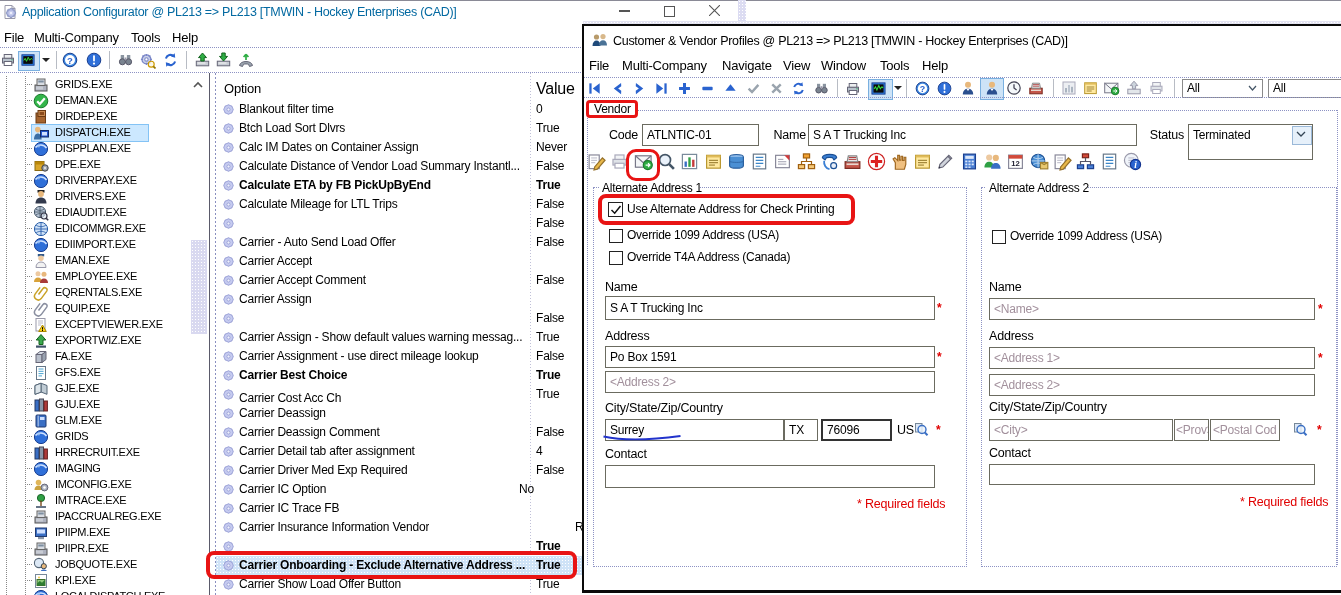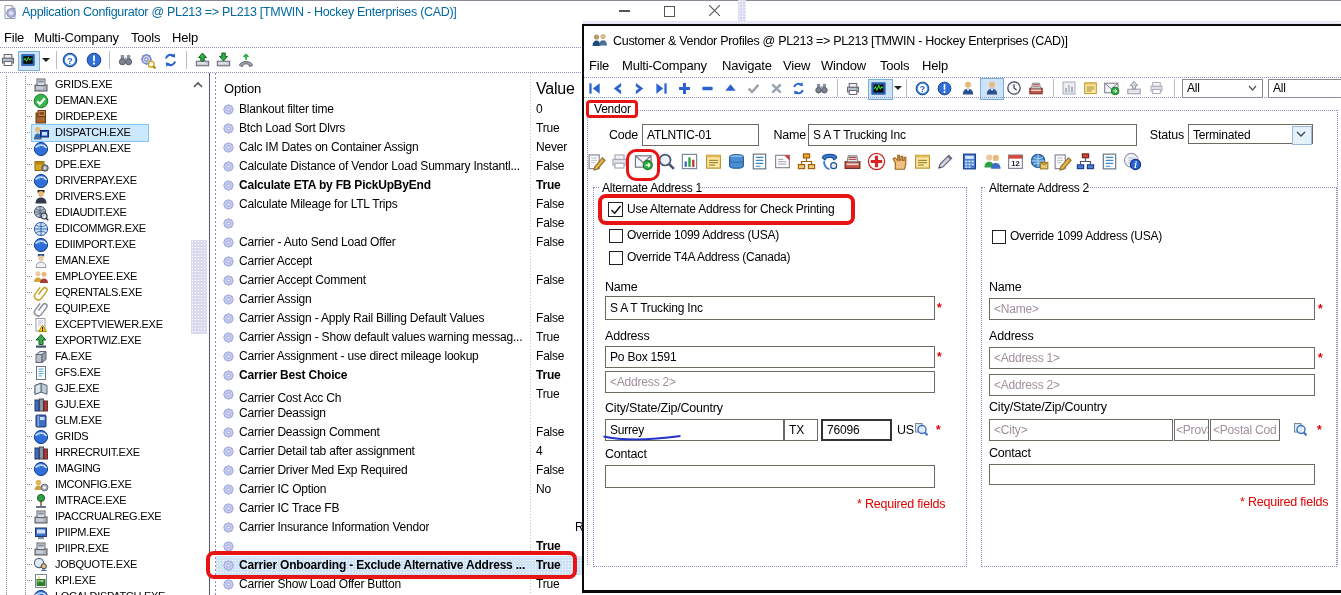--- a/index.html
+++ b/index.html
@@ -427,21 +427,20 @@
       <circle cx="8" cy="8" r="4.6" fill="#c6cbf0"></circle>
       <circle cx="8" cy="8" r="1.9" fill="#eef0fc" stroke="#8890cc" stroke-width=".8"></circle>
     </svg>
 <div class="t" style="left:239px;top:292.0px;font-size:12px;max-width:288px;overflow:hidden">Carrier Assign</div>
 <svg class="a" style="left:222px;top:312.0px" width="13" height="13" viewBox="0 0 16 16">
       <rect x="3.1" y="3.1" width="9.8" height="9.8" rx="2.2" fill="#b4bae6" stroke="#8890cc" stroke-width=".6"></rect>
       <rect x="3.1" y="3.1" width="9.8" height="9.8" rx="2.2" fill="#b4bae6" stroke="#8890cc" stroke-width=".6" transform="rotate(45 8 8)"></rect>
       <circle cx="8" cy="8" r="4.6" fill="#c6cbf0"></circle>
       <circle cx="8" cy="8" r="1.9" fill="#eef0fc" stroke="#8890cc" stroke-width=".8"></circle>
     </svg>
-<div class="t" style="left:239px;top:311.0px;font-size:12px;max-width:288px;overflow:hidden">Carrier Assign - Apply Rail Billing Default Values</div>
 <div class="t" style="left:536px;top:311.0px;font-size:12px;">False</div>
 <svg class="a" style="left:222px;top:331.0px" width="13" height="13" viewBox="0 0 16 16">
       <rect x="3.1" y="3.1" width="9.8" height="9.8" rx="2.2" fill="#b4bae6" stroke="#8890cc" stroke-width=".6"></rect>
       <rect x="3.1" y="3.1" width="9.8" height="9.8" rx="2.2" fill="#b4bae6" stroke="#8890cc" stroke-width=".6" transform="rotate(45 8 8)"></rect>
       <circle cx="8" cy="8" r="4.6" fill="#c6cbf0"></circle>
       <circle cx="8" cy="8" r="1.9" fill="#eef0fc" stroke="#8890cc" stroke-width=".8"></circle>
     </svg>
 <div class="t" style="left:239px;top:330.0px;font-size:12px;max-width:288px;overflow:hidden">Carrier Assign - Show default values warning messag...</div>
 <div class="t" style="left:536px;top:330.0px;font-size:12px;">True</div>
 <svg class="a" style="left:222px;top:350.0px" width="13" height="13" viewBox="0 0 16 16">
@@ -499,21 +498,21 @@
     </svg>
 <div class="t" style="left:239px;top:463.0px;font-size:12px;max-width:288px;overflow:hidden">Carrier Driver Med Exp Required</div>
 <div class="t" style="left:536px;top:463.0px;font-size:12px;">False</div>
 <svg class="a" style="left:222px;top:483.0px" width="13" height="13" viewBox="0 0 16 16">
       <rect x="3.1" y="3.1" width="9.8" height="9.8" rx="2.2" fill="#b4bae6" stroke="#8890cc" stroke-width=".6"></rect>
       <rect x="3.1" y="3.1" width="9.8" height="9.8" rx="2.2" fill="#b4bae6" stroke="#8890cc" stroke-width=".6" transform="rotate(45 8 8)"></rect>
       <circle cx="8" cy="8" r="4.6" fill="#c6cbf0"></circle>
       <circle cx="8" cy="8" r="1.9" fill="#eef0fc" stroke="#8890cc" stroke-width=".8"></circle>
     </svg>
 <div class="t" style="left:239px;top:482.0px;font-size:12px;max-width:288px;overflow:hidden">Carrier IC Option</div>
-<div class="t" style="left:536px;top:482.0px;font-size:12px;">No</div>
+<div class="t" style="left:519px;top:482.0px;font-size:12px;">No</div>
 <svg class="a" style="left:222px;top:502.0px" width="13" height="13" viewBox="0 0 16 16">
       <rect x="3.1" y="3.1" width="9.8" height="9.8" rx="2.2" fill="#b4bae6" stroke="#8890cc" stroke-width=".6"></rect>
       <rect x="3.1" y="3.1" width="9.8" height="9.8" rx="2.2" fill="#b4bae6" stroke="#8890cc" stroke-width=".6" transform="rotate(45 8 8)"></rect>
       <circle cx="8" cy="8" r="4.6" fill="#c6cbf0"></circle>
       <circle cx="8" cy="8" r="1.9" fill="#eef0fc" stroke="#8890cc" stroke-width=".8"></circle>
     </svg>
 <div class="t" style="left:239px;top:501.0px;font-size:12px;max-width:288px;overflow:hidden">Carrier IC Trace FB</div>
 <svg class="a" style="left:222px;top:521.0px" width="13" height="13" viewBox="0 0 16 16">
       <rect x="3.1" y="3.1" width="9.8" height="9.8" rx="2.2" fill="#b4bae6" stroke="#8890cc" stroke-width=".6"></rect>
       <rect x="3.1" y="3.1" width="9.8" height="9.8" rx="2.2" fill="#b4bae6" stroke="#8890cc" stroke-width=".6" transform="rotate(45 8 8)"></rect>
@@ -701,21 +700,21 @@
 <div class="dash" style="left:587px;top:110px;height:455px;border-left:1px dotted #8d92c4"></div>
 <div class="dash" style="left:1337px;top:110px;height:455px;border-left:1px dotted #8d92c4"></div>
 <div class="a" style="left:589px;top:102px;width:47px;height:14px;background:#fff"></div>
 <div class="t" style="left:594px;top:102px;font-size:12px">Vendor</div>
 <div class="red" style="left:586px;top:100px;width:52px;height:18px;border-width:3px;border-radius:4px"></div>
 <div class="t" style="right:703px;top:128px;font-size:12.5px">Code</div>
 <div class="inp" style="left:642px;top:124px;width:117px;height:22px">ATLNTIC-01</div>
 <div class="t" style="right:535px;top:128px;font-size:12.5px">Name</div>
 <div class="inp" style="left:808px;top:124px;width:329px;height:22px">S A T Trucking Inc</div>
 <div class="t" style="right:157px;top:128px;font-size:12.5px">Status</div>
-<div class="inp" style="left:1188px;top:124px;width:125px;height:20px">Terminated</div>
+<div class="inp" style="left:1188px;top:124px;width:125px;height:36px">Terminated</div>
 <div class="a" style="left:1292px;top:126px;width:18px;height:17px;background:#e6f0fa;border:1px solid #9ab8d8"></div>
 <svg class="a" style="left:1296px;top:131px" width="10" height="7" viewBox="0 0 10 7">
       <path d="M1 1l4 4 4-4" stroke="#345" stroke-width="1.3" fill="none"></path>
     </svg>
 <svg class="a" style="left:587px;top:152px" width="19" height="19" viewBox="0 0 16 16">
       <rect x="1.8" y="2.5" width="8.5" height="11.5" fill="#fff" stroke="#889"></rect>
       <path d="M3.5 5h5M3.5 7h5M3.5 9h3.5" stroke="#aab" stroke-width=".7"></path>
       <path d="M6.5 12.5l6.5-7.5 2.2 1.9-6.5 7.5-2.8.7z" fill="#e8b84a" stroke="#96712a"></path>
     </svg>
 <svg class="a" style="left:610px;top:152px" width="19" height="19" viewBox="0 0 16 16">

